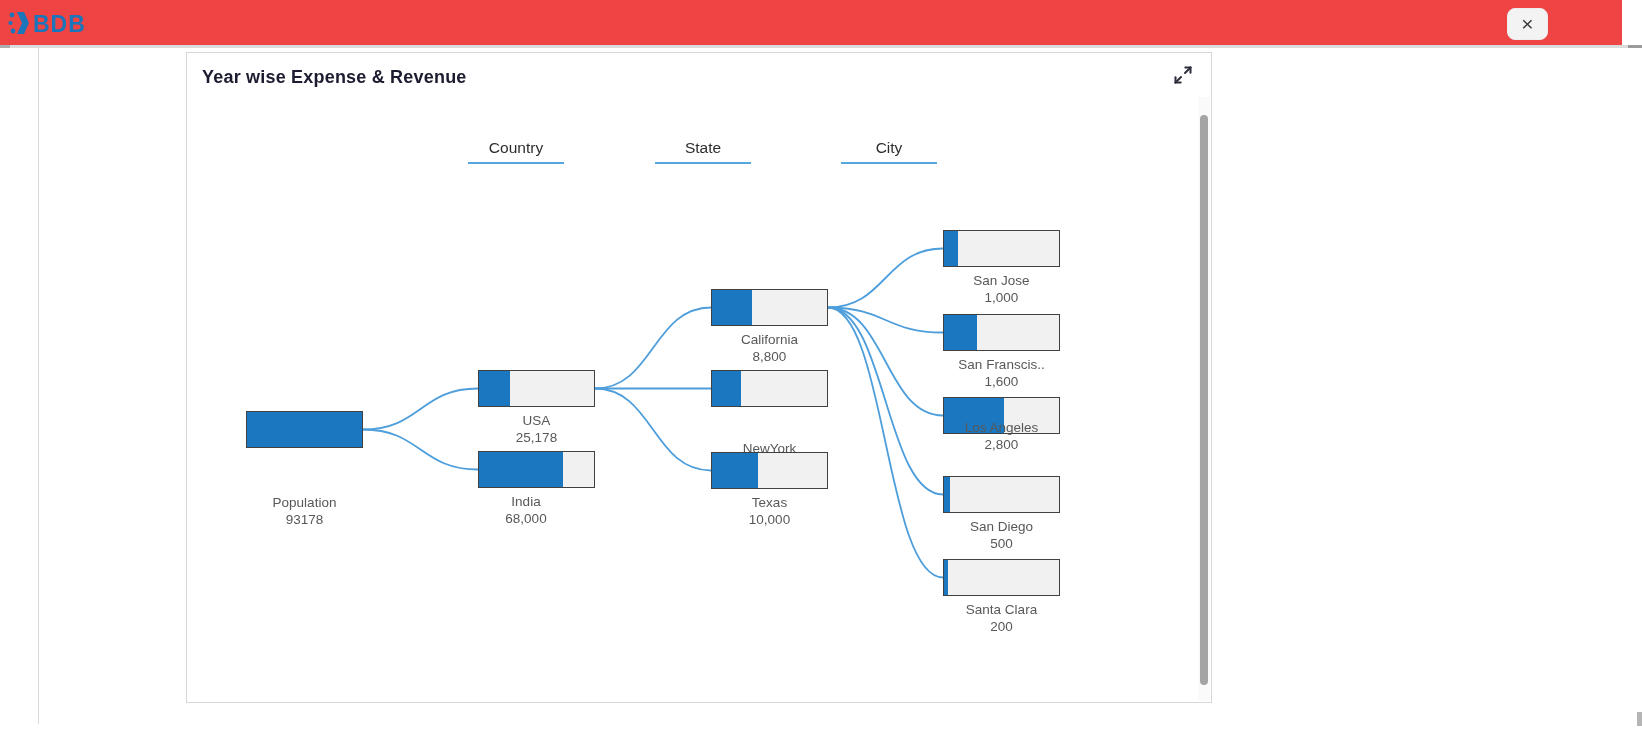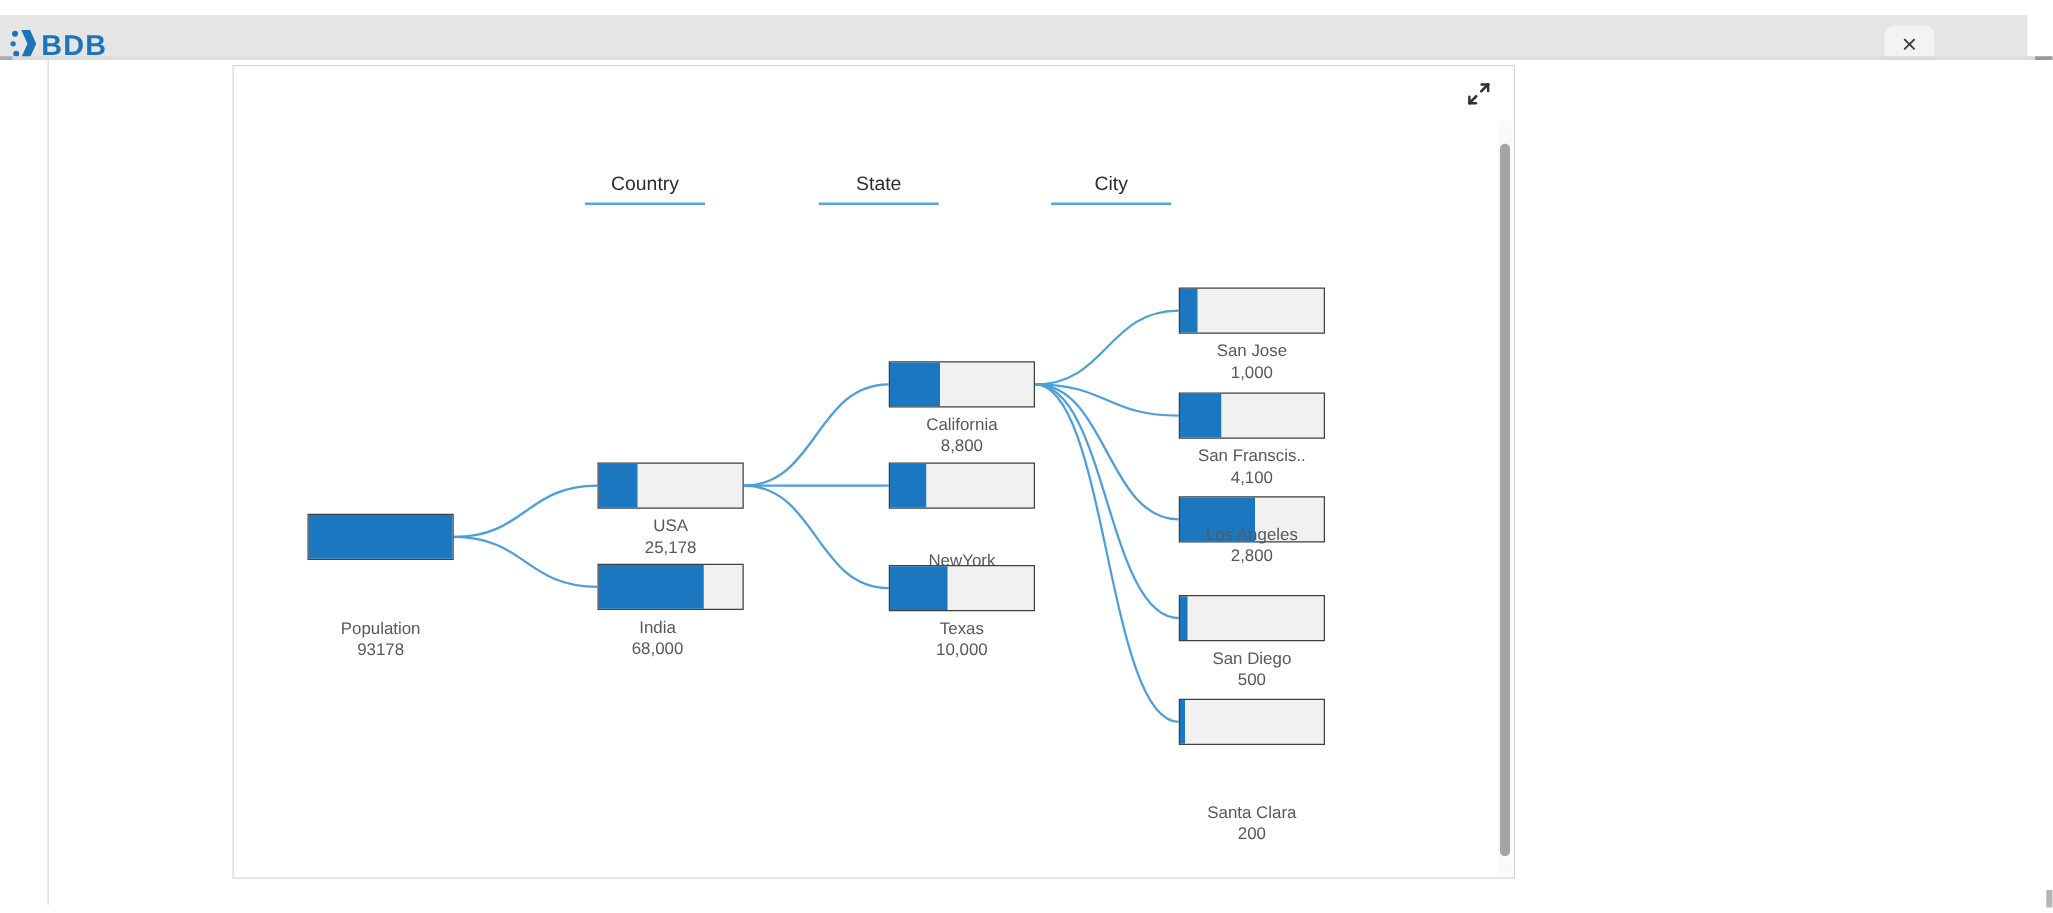--- a/index.html
+++ b/index.html
@@ -1,20 +1,20 @@
 <!DOCTYPE html>
 <html style="--blue: #1b78c0; --empty: #f1f1f2; --underline: #55a6dc;"><head>
 <meta charset="utf-8">
 <style>
   * { margin:0; padding:0; box-sizing:border-box; }
   html,body { width:1642px; height:730px; background:#fff; overflow:hidden;
               font-family:"Liberation Sans", sans-serif; }
 
   
-  .app-header { position:absolute; top:12px; left:0; width:1622px; height:45px; background:#e5e5e5; }
+  .app-header { position:absolute; top:0; left:0; width:1622px; height:45px; background:#ef4444; }
   .logo { position:absolute; left:8px; top:7px; width:80px; height:32px; cursor:pointer; }
   .close-btn { position:absolute; right:74px; top:8px; width:41px; height:32px;
                background:#f3f3f3; border:1px solid #ececec; border-radius:8px;
                font-size:21px; line-height:28px; color:#3c3c3c; cursor:pointer; }
   .hstrip { position:absolute; top:45px; left:0; width:1642px; height:3px; background:#dcdcdc; }
   .hstrip .seg-left  { position:absolute; left:0; top:0; width:10px; height:3px; background:#adadad; }
   .hstrip .seg-right { position:absolute; right:0; top:0; width:14px; height:3px; background:#9b9b9b; }
 
   
   .content { position:absolute; top:48px; left:0; width:1642px; height:682px; background:#fff; }
@@ -71,20 +71,21 @@
 <div class="hstrip">
   <div class="seg-left"></div>
   <div class="seg-right"></div>
 </div>
 
 <div class="content">
   <div class="v-divider"></div>
   <div class="edge-nub"></div>
 
   <section class="card">
+    <h2 class="card-title">Year wise Expense &amp; Revenue</h2>
     <button class="expand-btn" title="">
       <svg viewBox="0 0 20 20" width="20" height="20">
         <g stroke="#2e2e3d" stroke-width="2" fill="none" stroke-linecap="round">
           <path d="M8 12 L2.5 17.5"></path>
             <path d="M2.5 17.5 v-5.2"></path>
             <path d="M2.5 17.5 h5.2"></path>
           <path d="M12 8 L17.5 2.5"></path>
             <path d="M17.5 2.5 v5.2"></path>
             <path d="M17.5 2.5 h-5.2"></path>
         </g>
@@ -154,40 +155,40 @@
         </div>
         <div class="node-label" style="left: 744.5px; top: 219px;">
           <div>San Jose</div>
           <div>1,000</div>
         </div>
         <div class="node" style="left: 756px; top: 261px;">
           <div class="node-fill" style="width: 29%;"></div>
         </div>
         <div class="node-label" style="left: 744.5px; top: 303px;">
           <div>San Franscis..</div>
-          <div>4,100</div>
+          <div>1,600</div>
         </div>
         <div class="node" style="left: 756px; top: 344px;">
           <div class="node-fill" style="width: 52%;"></div>
         </div>
         <div class="node-label" style="left: 744.5px; top: 366px;">
           <div>Los Angeles</div>
           <div>2,800</div>
         </div>
         <div class="node" style="left: 756px; top: 423px;">
           <div class="node-fill" style="width: 5%;"></div>
         </div>
         <div class="node-label" style="left: 744.5px; top: 465px;">
           <div>San Diego</div>
           <div>500</div>
         </div>
         <div class="node" style="left: 756px; top: 506px;">
           <div class="node-fill" style="width: 3.5%;"></div>
         </div>
-        <div class="node-label" style="left: 744.5px; top: 548px; margin-top: 40px;">
+        <div class="node-label" style="left: 744.5px; top: 548px;">
           <div>Santa Clara</div>
           <div>200</div>
         </div>
       </div>
 
     <div class="vscroll">
       <div class="vscroll-thumb"></div>
     </div>
   </section>
 </div>

